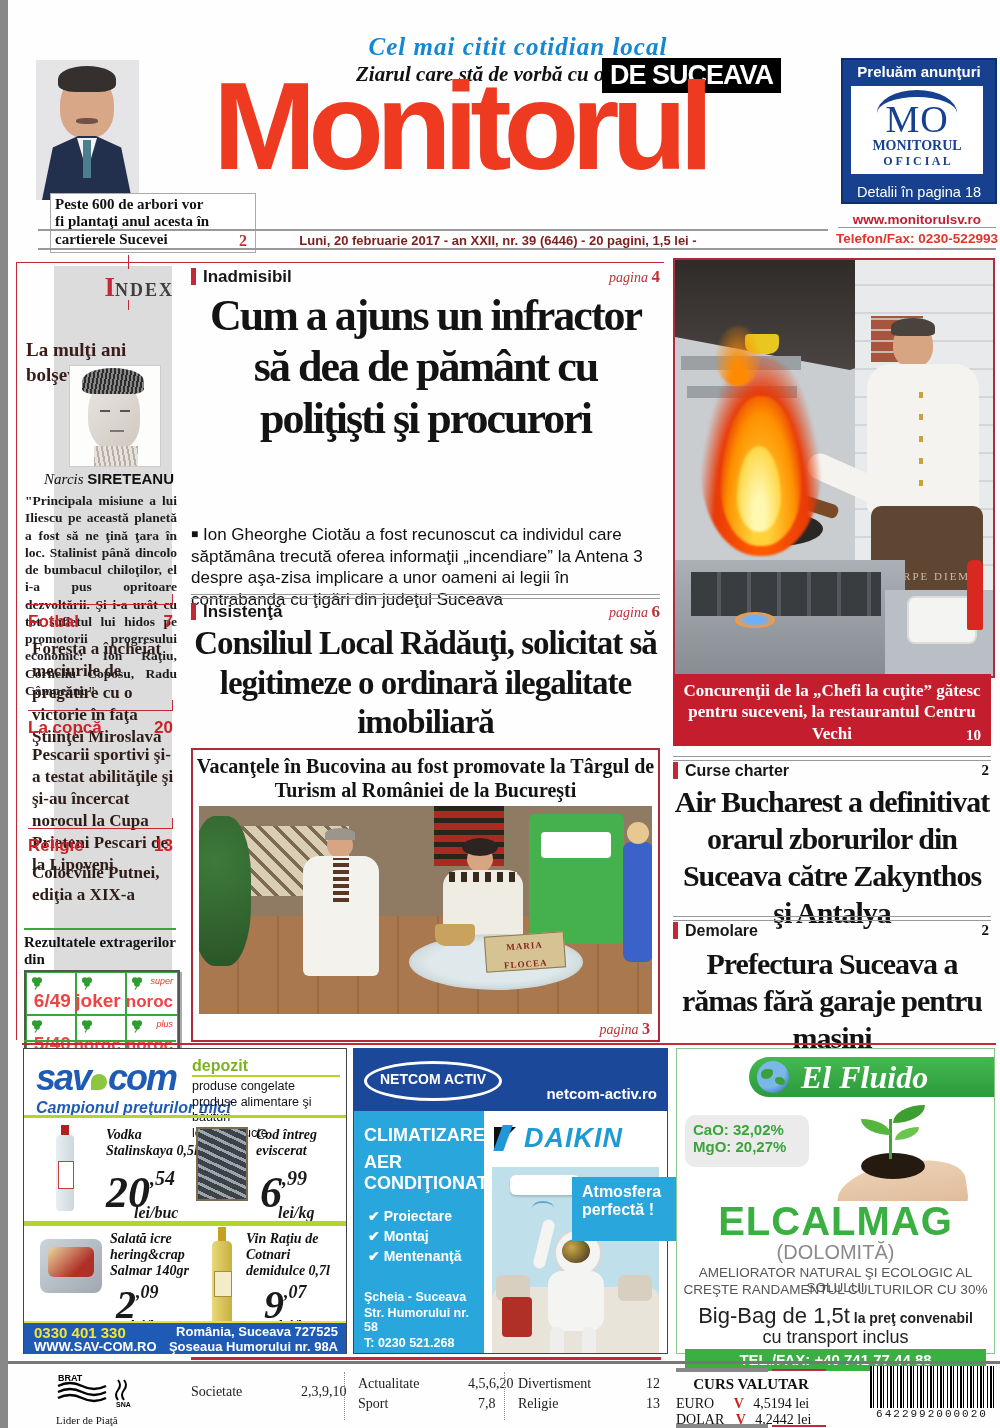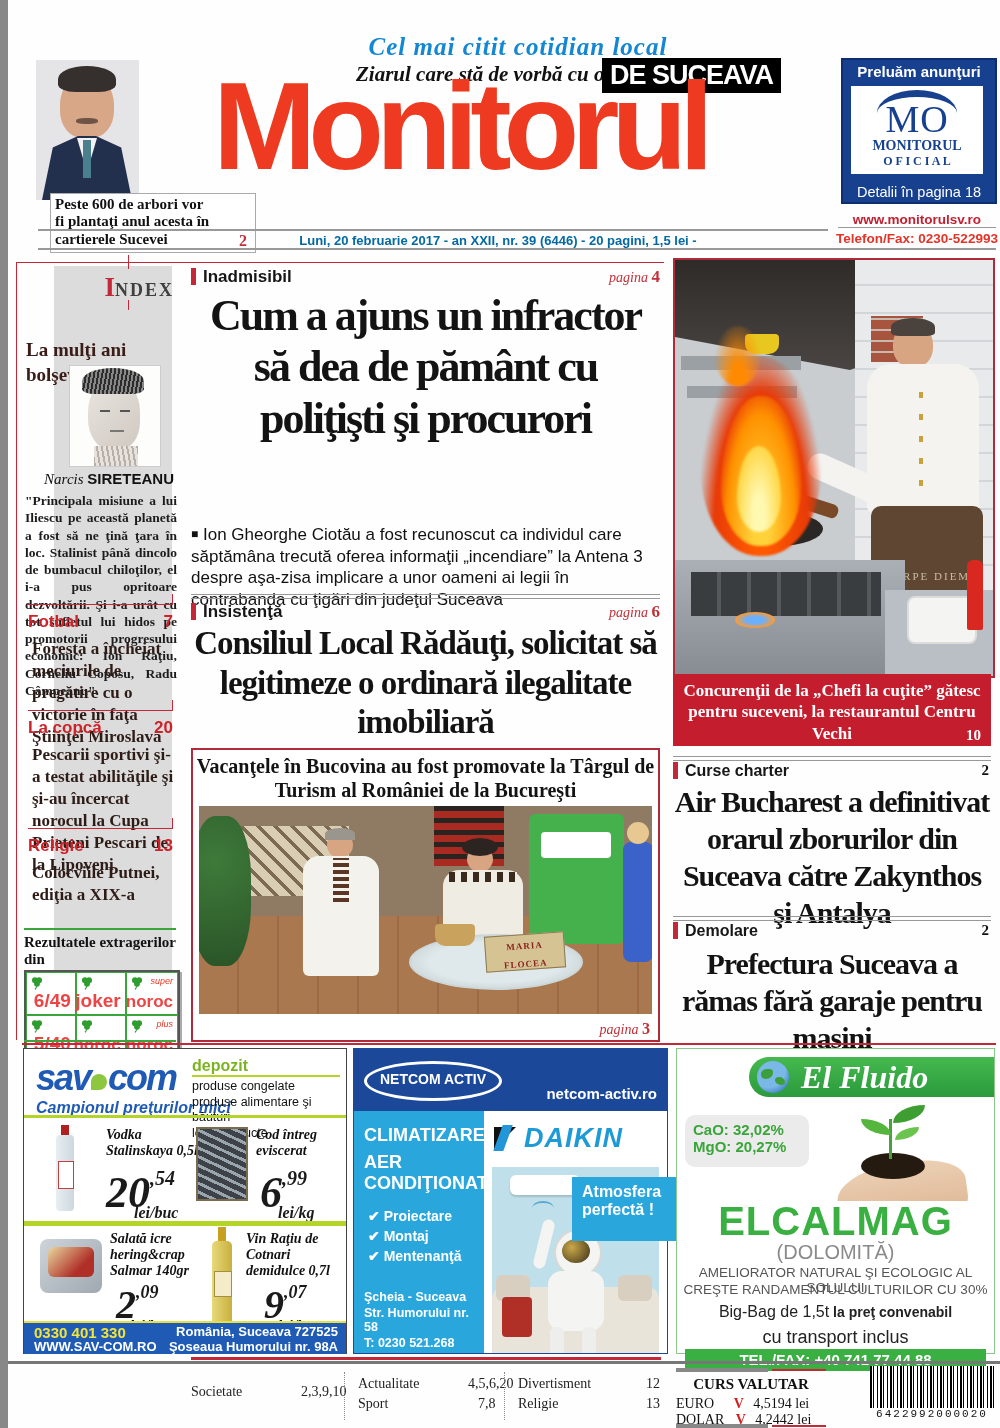--- a/index.html
+++ b/index.html
@@ -97,21 +97,21 @@
       <div class="ctr serif b" style="font-size:14px;">MONITORUL</div>
       <div class="ctr serif b" style="font-size:12px;">O F I C I A L</div>
     </div>
     <div class="ctr" style="position:absolute;bottom:2px;width:100%;font-size:14.5px;">Detalii în pagina 18</div>
   </div>
   <div class="abs b" style="left:833px;top:212px;width:152px;text-align:center;color:#c22031;font-size:13.5px;">www.monitorulsv.ro</div>
   <div class="abs grayline" style="left:830px;top:227px;width:158px;height:1px;"></div>
   <div class="abs b" style="left:825px;top:231px;width:168px;text-align:center;color:#e23428;font-size:13.5px;">Telefon/Fax: 0230-522993</div>
 
   <div class="abs grayline" style="left:30px;top:229px;width:790px;height:2px;"></div>
-  <div class="abs b" style="left:180px;top:233px;width:620px;text-align:center;color:#0369a1;font-size:13px;">Luni, 20 februarie 2017 - an XXII, nr. 39 (6446) - 20 pagini, 1,5 lei -</div>
+  <div class="abs b" style="left:180px;top:233px;width:620px;text-align:center;color:#7f1d1d;font-size:13px;">Luni, 20 februarie 2017 - an XXII, nr. 39 (6446) - 20 pagini, 1,5 lei -</div>
   <div class="abs grayline" style="left:30px;top:248px;width:958px;height:2px;"></div>
 
   <div class="abs sideband" style="left:46px;top:266px;width:118px;height:774px;"></div>
   <div class="abs redline" style="left:8px;top:262px;width:1px;height:778px;"></div>
   <div class="abs redline" style="left:8px;top:262px;width:648px;height:1px;"></div>
   <div class="abs redtick" style="left:120px;top:255px;width:1px;height:14px;"></div>
 
   <div class="abs" style="left:20px;top:272px;width:146px;text-align:right;">
     <span class="serif b" style="font-size:27px;color:#c22838;">I</span><span class="serif b" style="font-size:18px;color:#3f3f3f;letter-spacing:2px;">NDEX</span>
   </div>
@@ -453,29 +453,41 @@
       <div class="abs" style="left:92px;top:18px;width:3px;height:40px;background:#4aa03c;"></div>
       <div class="abs" style="left:64px;top:18px;width:30px;height:16px;background:#55b53c;border-radius:0 100% 0 100%;"></div>
       <div class="abs" style="left:96px;top:4px;width:32px;height:18px;background:#3f9e32;border-radius:100% 0 100% 0;"></div>
       <div class="abs" style="left:98px;top:26px;width:24px;height:13px;background:#6ac44e;border-radius:100% 0 100% 0;"></div>
     </div>
     <div class="abs ctr b" style="left:0;top:152px;width:317px;color:#3bb042;font-size:40px;letter-spacing:1px;line-height:1;">ELCALMAG</div>
     <div class="abs ctr" style="left:0;top:192px;width:317px;color:#8a8a8a;font-size:20px;">(DOLOMITĂ)</div>
     <div class="abs ctr" style="left:0;top:216px;width:317px;color:#555;font-size:13.5px;">AMELIORATOR NATURAL ŞI ECOLOGIC  AL SOLULUI</div>
     <div class="abs ctr" style="left:0;top:233px;width:317px;color:#555;font-size:13.5px;">CREŞTE RANDAMENTUL CULTURILOR CU 30%</div>
     <div class="abs ctr" style="left:0;top:254px;width:317px;color:#222;">
-      <span style="font-size:16px;">Big-Bag de 1,5t</span><span class="b" style="font-size:14px;"> la preţ convenabil</span>
+      <span style="font-size:22px;">Big-Bag de 1,5t</span><span class="b" style="font-size:14px;"> la preţ convenabil</span>
     </div>
     <div class="abs ctr" style="left:0;top:278px;width:317px;color:#222;font-size:18px;">cu transport inclus</div>
     <div class="greenband abs ctr b" style="left:8px;top:300px;width:301px;height:22px;font-size:15px;line-height:22px;background:#3bb042;">TEL./FAX: +40 741 77 44 88</div>
   </div>
 
   <div class="abs redline" style="left:183px;top:1357px;width:470px;height:3px;"></div>
   <div class="abs grayline" style="left:0px;top:1361px;width:1000px;height:3px;background:#777;"></div>
 
+  <div class="abs" style="left:48px;top:1372px;width:110px;">
+    <svg width="86" height="36" viewBox="0 0 86 36">
+      <text x="2" y="9" font-size="9" font-weight="bold" font-family="Liberation Sans,sans-serif">BRAT</text>
+      <path d="M2 14 q12 -6 24 0 t24 0" stroke="#000" stroke-width="2.4" fill="none"></path>
+      <path d="M2 20 q12 -6 24 0 t24 0" stroke="#000" stroke-width="2.4" fill="none"></path>
+      <path d="M2 26 q12 -6 24 0 t24 0" stroke="#000" stroke-width="2.4" fill="none"></path>
+      <path d="M62 8 q4 5 0 10 q-4 5 0 10" stroke="#000" stroke-width="2" fill="none"></path>
+      <path d="M68 8 q4 5 0 10 q-4 5 0 10" stroke="#000" stroke-width="2" fill="none"></path>
+      <text x="60" y="35" font-size="7" font-weight="bold" font-family="Liberation Sans,sans-serif">SNA</text>
+    </svg>
+    <div class="serif" style="font-size:11px;margin-top:2px;">Lider de Piaţă</div>
+  </div>
 
   <div class="abs fidx" style="left:183px;top:1384px;width:145px;">
     <span>Societate</span>
     <span class="abs" style="left:110px;">2,3,9,10</span>
   </div>
   <div class="abs dotsep" style="left:336px;top:1372px;height:48px;"></div>
   <div class="abs fidx" style="left:350px;top:1376px;width:145px;">
     <div><span>Actualitate</span><span class="abs" style="left:110px;">4,5,6,20</span></div>
     <div style="margin-top:4px;"><span>Sport</span><span class="abs" style="left:120px;">7,8</span></div>
   </div>

